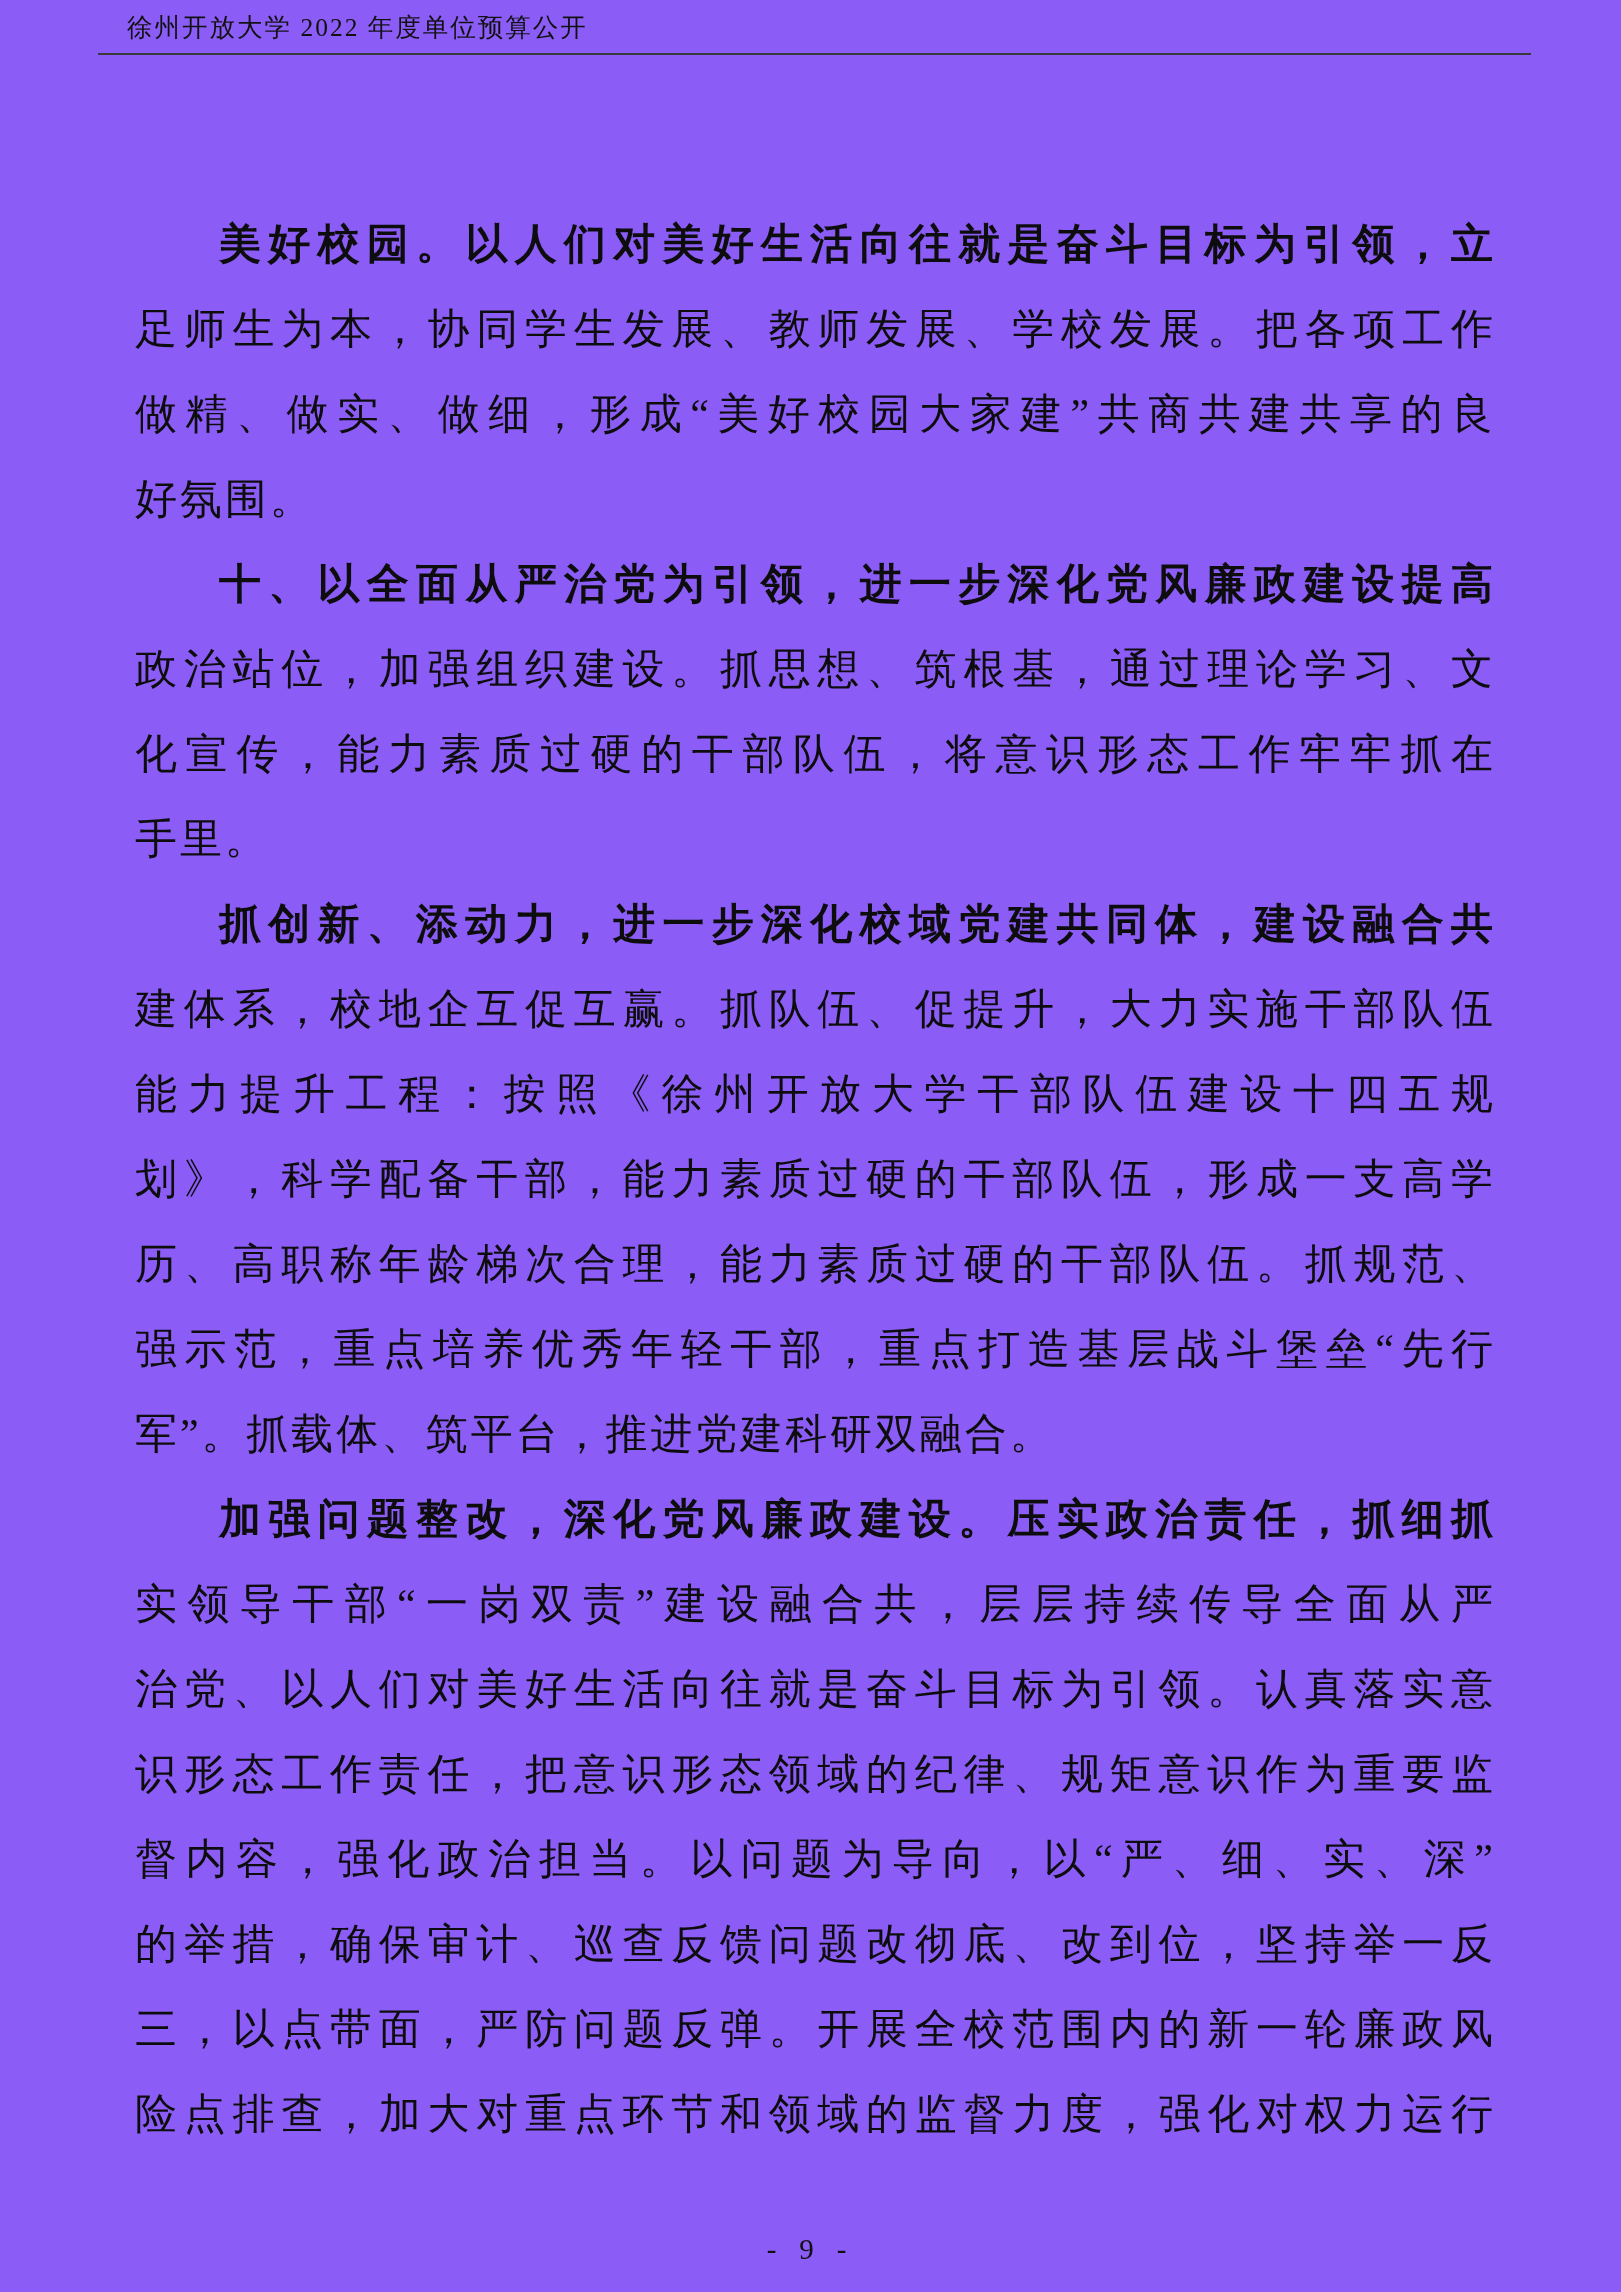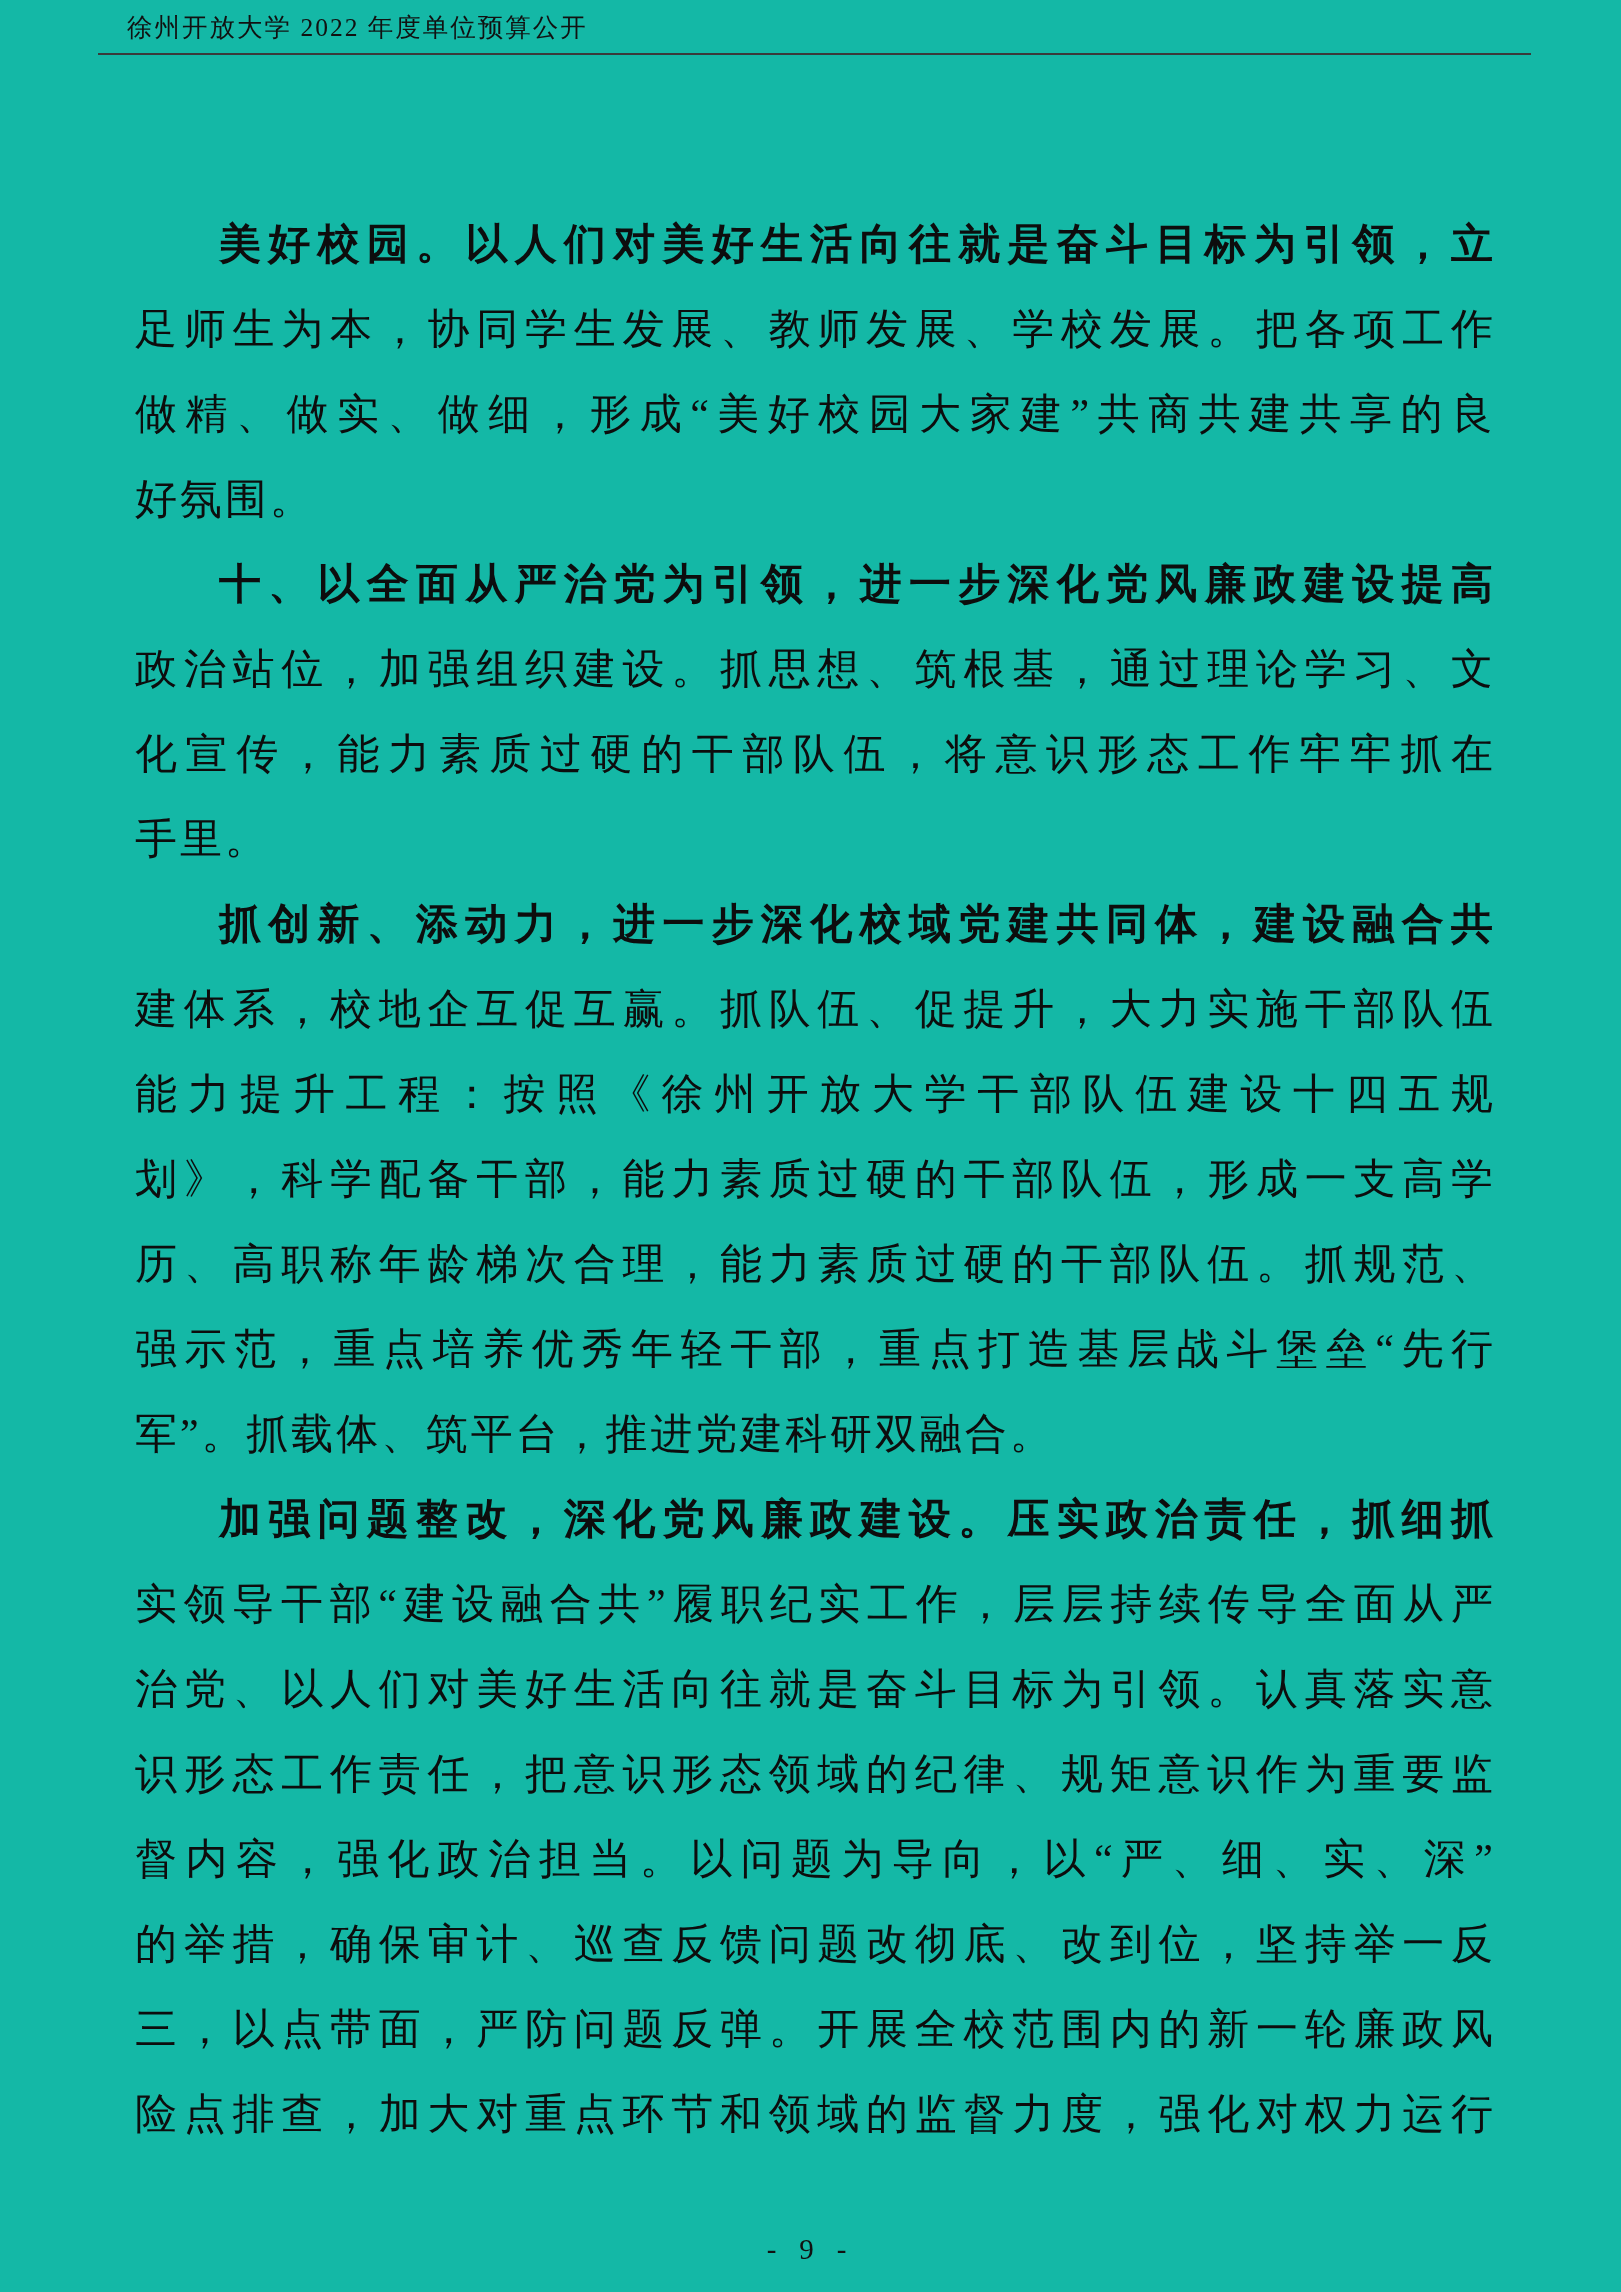--- a/index.html
+++ b/index.html
@@ -4,21 +4,21 @@
 <style>
   html, body {
     margin: 0;
     padding: 0;
     background: #ffffff;
   }
   .page {
     position: relative;
     width: 1621px;
     height: 2293px;
-    background: #14b8a6;
+    background: #8b5cf6;
     color: #000000;
     font-family: "Liberation Serif", "DejaVu Serif", serif;
     overflow: hidden;
   }
   .header {
     position: absolute;
     top: 11.8px;
     left: 98px;
     right: 90px;
     border-bottom: 2px solid #3a3a3a;
@@ -105,21 +105,21 @@
       <div class="line">建体系，校地企互促互赢。抓队伍、促提升，大力实施干部队伍</div>
       <div class="line">能力提升工程：按照《徐州开放大学干部队伍建设十四五规</div>
       <div class="line">划》，科学配备干部，能力素质过硬的干部队伍，形成一支高学</div>
       <div class="line">历、高职称年龄梯次合理，能力素质过硬的干部队伍。抓规范、</div>
       <div class="line">强示范，重点培养优秀年轻干部，重点打造基层战斗堡垒“先行</div>
       <div class="line last">军”。抓载体、筑平台，推进党建科研双融合。</div>
     </div>
 
     <div class="paragraph">
       <div class="line first">加强问题整改，深化党风廉政建设。压实政治责任，抓细抓</div>
-      <div class="line">实领导干部“建设融合共”履职纪实工作，层层持续传导全面从严</div>
+      <div class="line">实领导干部“一岗双责”建设融合共，层层持续传导全面从严</div>
       <div class="line">治党、以人们对美好生活向往就是奋斗目标为引领。认真落实意</div>
       <div class="line">识形态工作责任，把意识形态领域的纪律、规矩意识作为重要监</div>
       <div class="line">督内容，强化政治担当。以问题为导向，以“严、细、实、深”</div>
       <div class="line">的举措，确保审计、巡查反馈问题改彻底、改到位，坚持举一反</div>
       <div class="line">三，以点带面，严防问题反弹。开展全校范围内的新一轮廉政风</div>
       <div class="line">险点排查，加大对重点环节和领域的监督力度，强化对权力运行</div>
     </div>
 
   </div>
 

